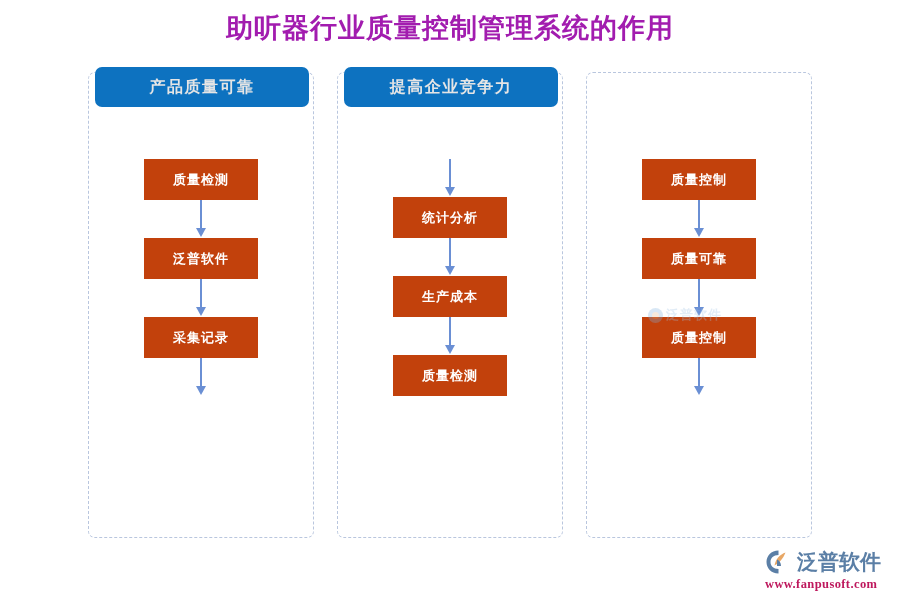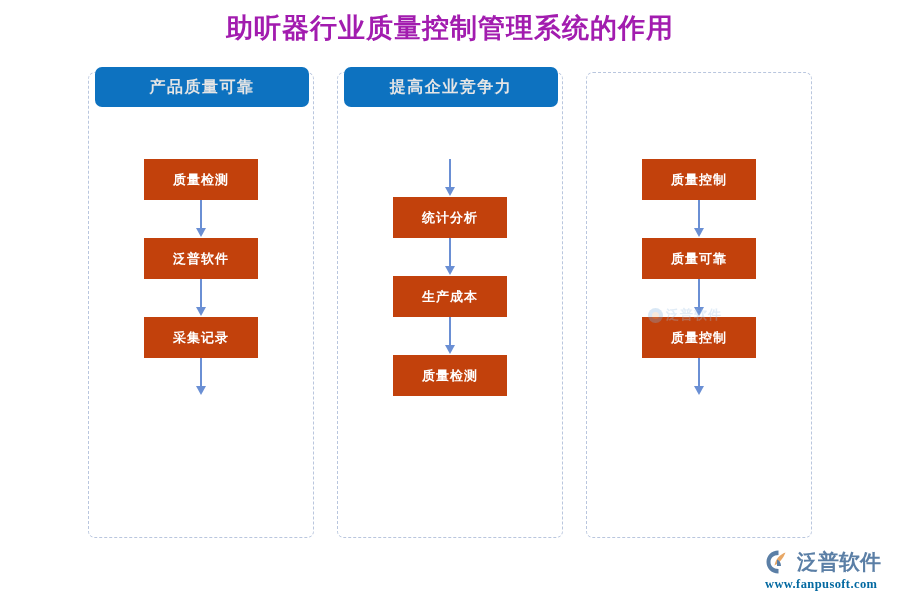--- a/index.html
+++ b/index.html
@@ -182,21 +182,21 @@
     font-size: 21px;
     font-weight: 700;
     color: #5b7fa6;
     letter-spacing: 0px;
     white-space: nowrap;
   }
   #brand-logo .logo-url {
     font-family: "Liberation Serif", "DejaVu Serif", serif;
     font-size: 12.5px;
     font-weight: 700;
-    color: #0369a1;
+    color: #be185d;
     letter-spacing: 0.4px;
     margin-top: 1px;
     white-space: nowrap;
   }
 </style>
 </head>
 <body>
 
 <div id="page-title">助听器行业质量控制管理系统的作用</div>
 

